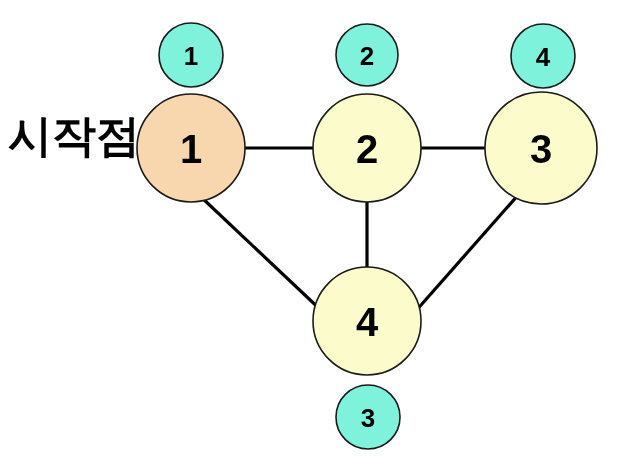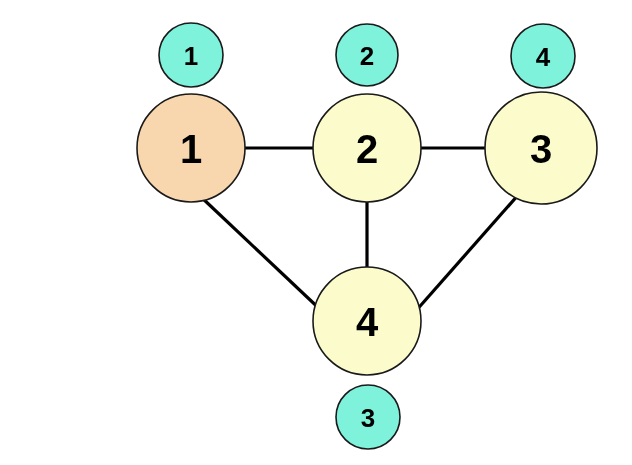--- a/index.html
+++ b/index.html
@@ -57,20 +57,21 @@
   .badge-circle {
     stroke: #1a1a1a;
     stroke-width: 1.6;
   }
 </style>
 </head>
 <body>
 
 <div id="canvas">
 
+  <div class="start-label">시작점</div>
 
   <svg id="graph-svg" viewBox="0 0 632 465">
 
     <g>
       <line class="edge-line" x1="245" y1="148" x2="313" y2="148"></line>
       <line class="edge-line" x1="421" y1="148" x2="485" y2="148"></line>
       <line class="edge-line" x1="200" y1="196" x2="325" y2="314"></line>
       <line class="edge-line" x1="367" y1="202" x2="367" y2="267"></line>
       <line class="edge-line" x1="519" y1="194" x2="414" y2="313"></line>
     </g>

